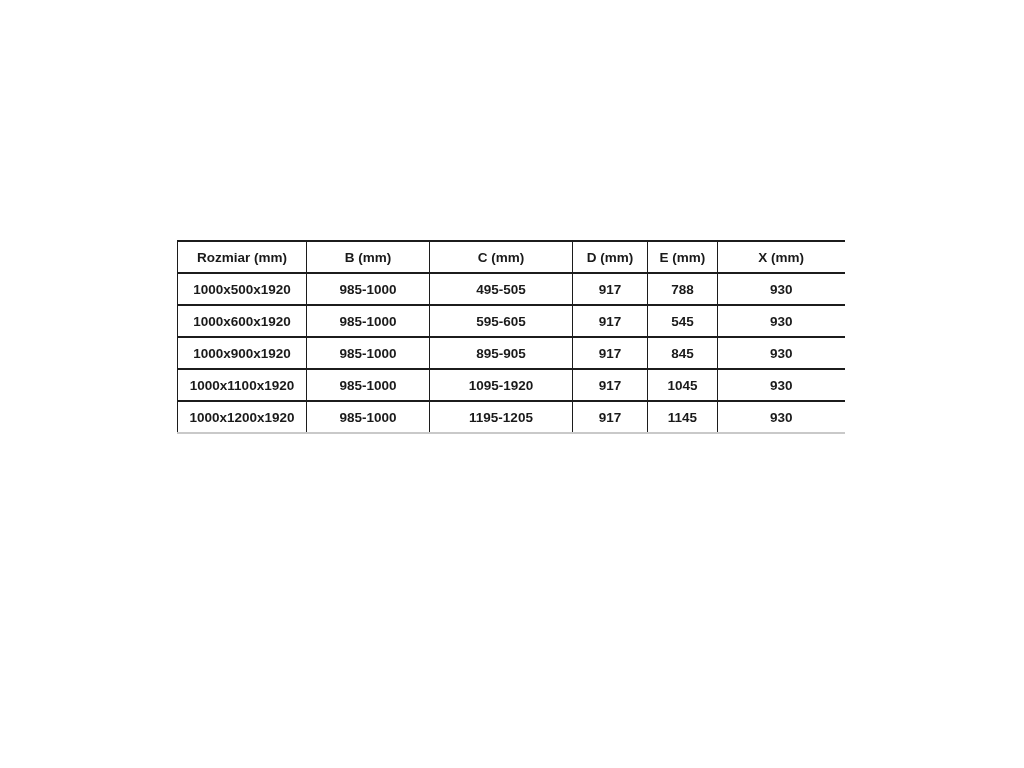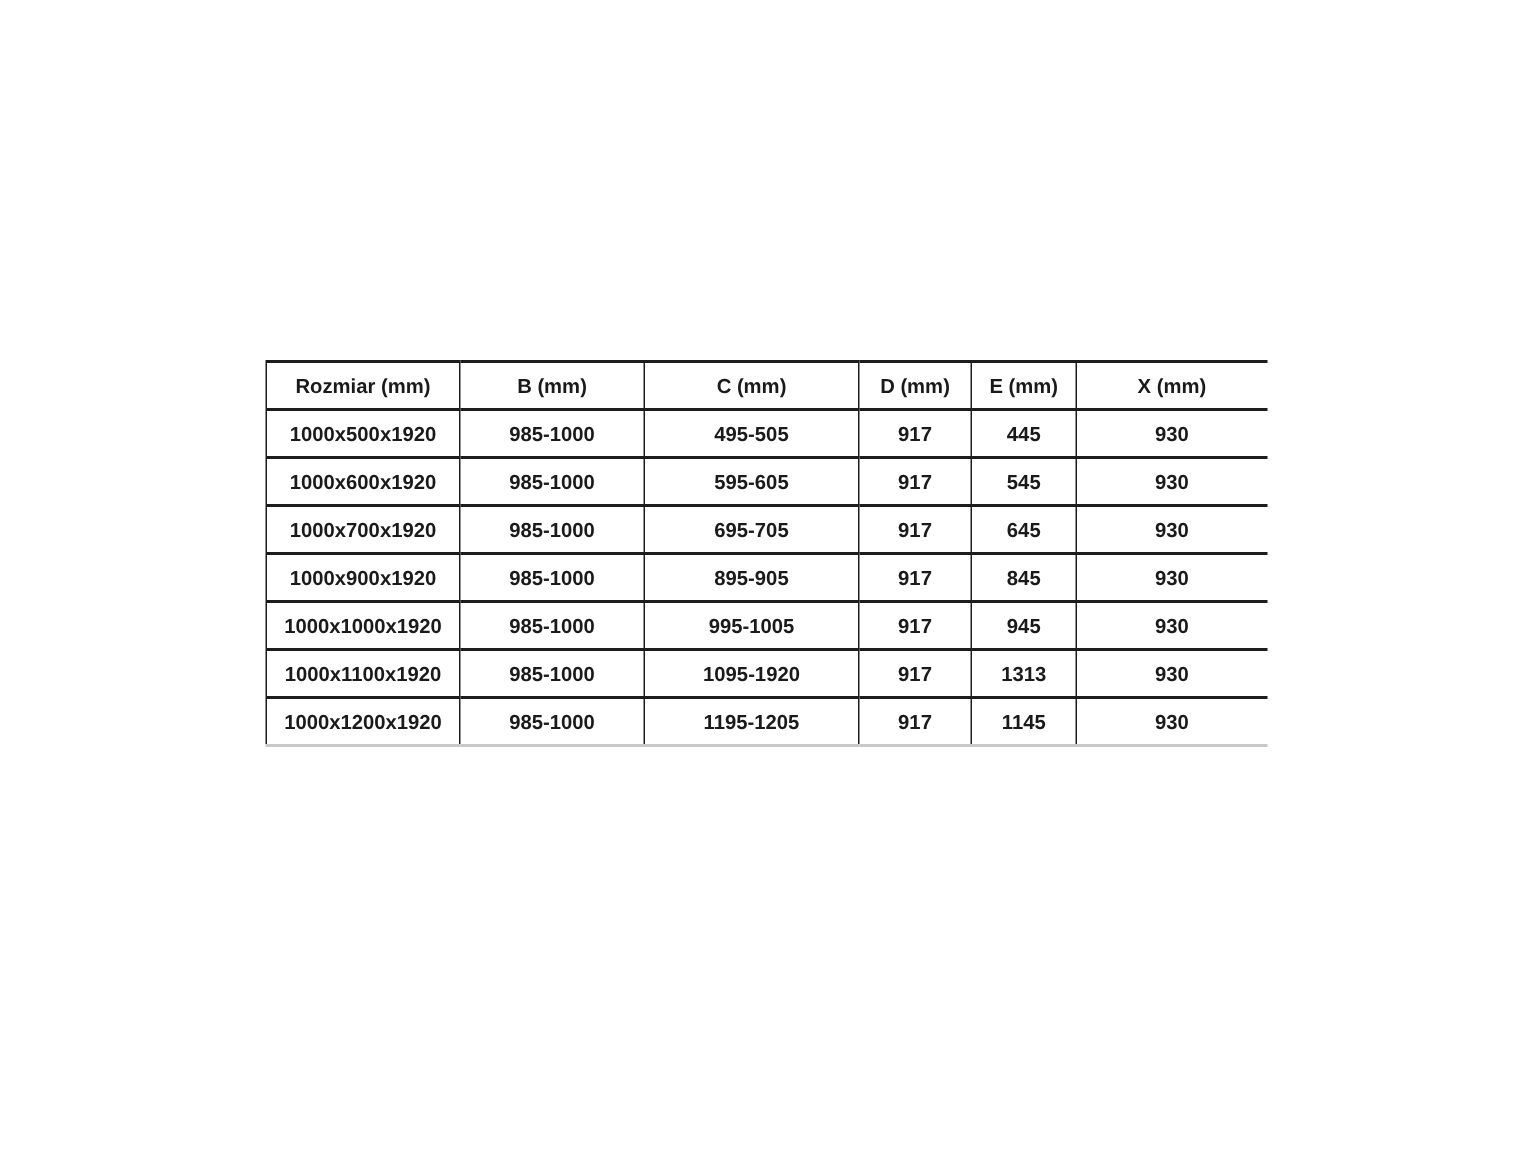--- a/index.html
+++ b/index.html
@@ -80,61 +80,45 @@
         <th>E (mm)</th>
         <th>X (mm)</th>
       </tr>
     </thead>
     <tbody>
       <tr>
         <td>1000x500x1920</td>
         <td>985-1000</td>
         <td>495-505</td>
         <td>917</td>
-        <td>445</td>
+        <td>788</td>
         <td>930</td>
       </tr>
       <tr>
         <td>1000x600x1920</td>
         <td>985-1000</td>
         <td>595-605</td>
         <td>917</td>
         <td>545</td>
         <td>930</td>
       </tr>
       <tr>
-        <td>1000x700x1920</td>
-        <td>985-1000</td>
-        <td>695-705</td>
-        <td>917</td>
-        <td>645</td>
-        <td>930</td>
-      </tr>
-      <tr>
         <td>1000x900x1920</td>
         <td>985-1000</td>
         <td>895-905</td>
         <td>917</td>
         <td>845</td>
         <td>930</td>
       </tr>
       <tr>
-        <td>1000x1000x1920</td>
-        <td>985-1000</td>
-        <td>995-1005</td>
-        <td>917</td>
-        <td>945</td>
-        <td>930</td>
-      </tr>
-      <tr>
         <td>1000x1100x1920</td>
         <td>985-1000</td>
         <td>1095-1920</td>
         <td>917</td>
-        <td>1313</td>
+        <td>1045</td>
         <td>930</td>
       </tr>
       <tr>
         <td>1000x1200x1920</td>
         <td>985-1000</td>
         <td>1195-1205</td>
         <td>917</td>
         <td>1145</td>
         <td>930</td>
       </tr>

